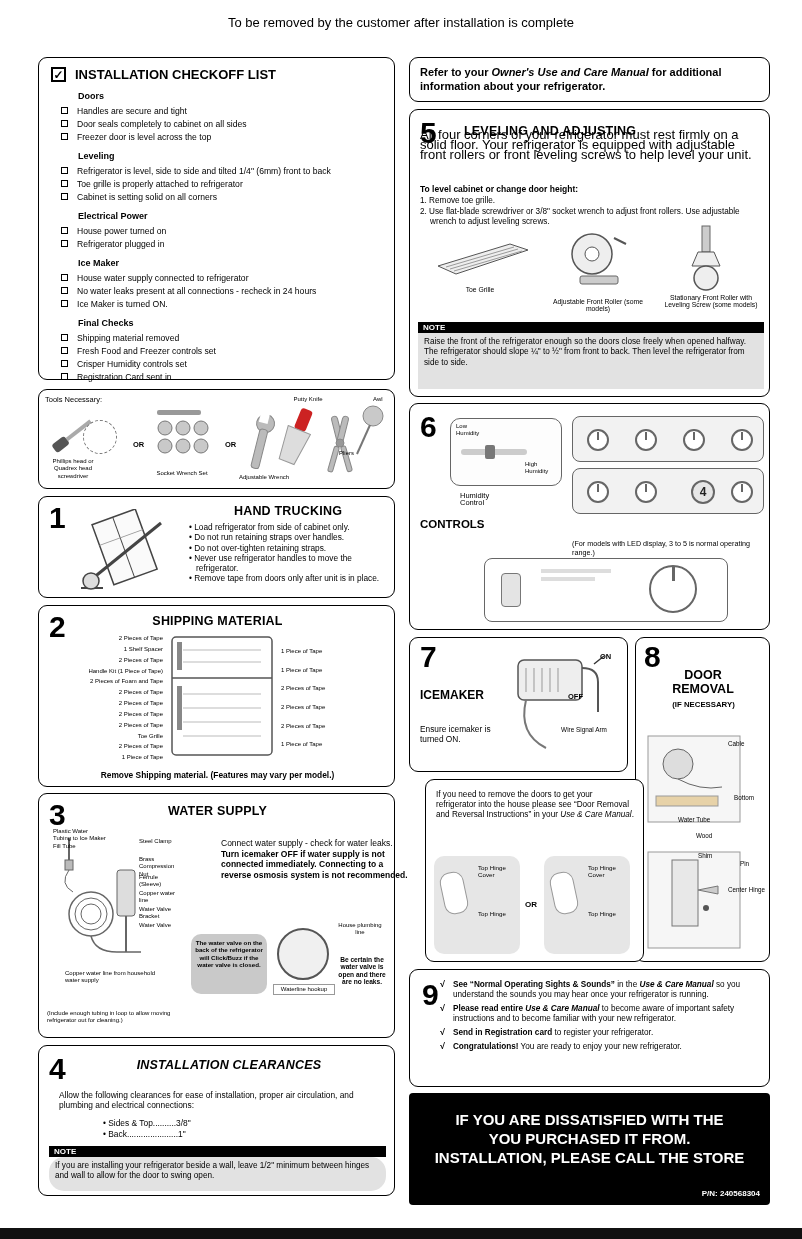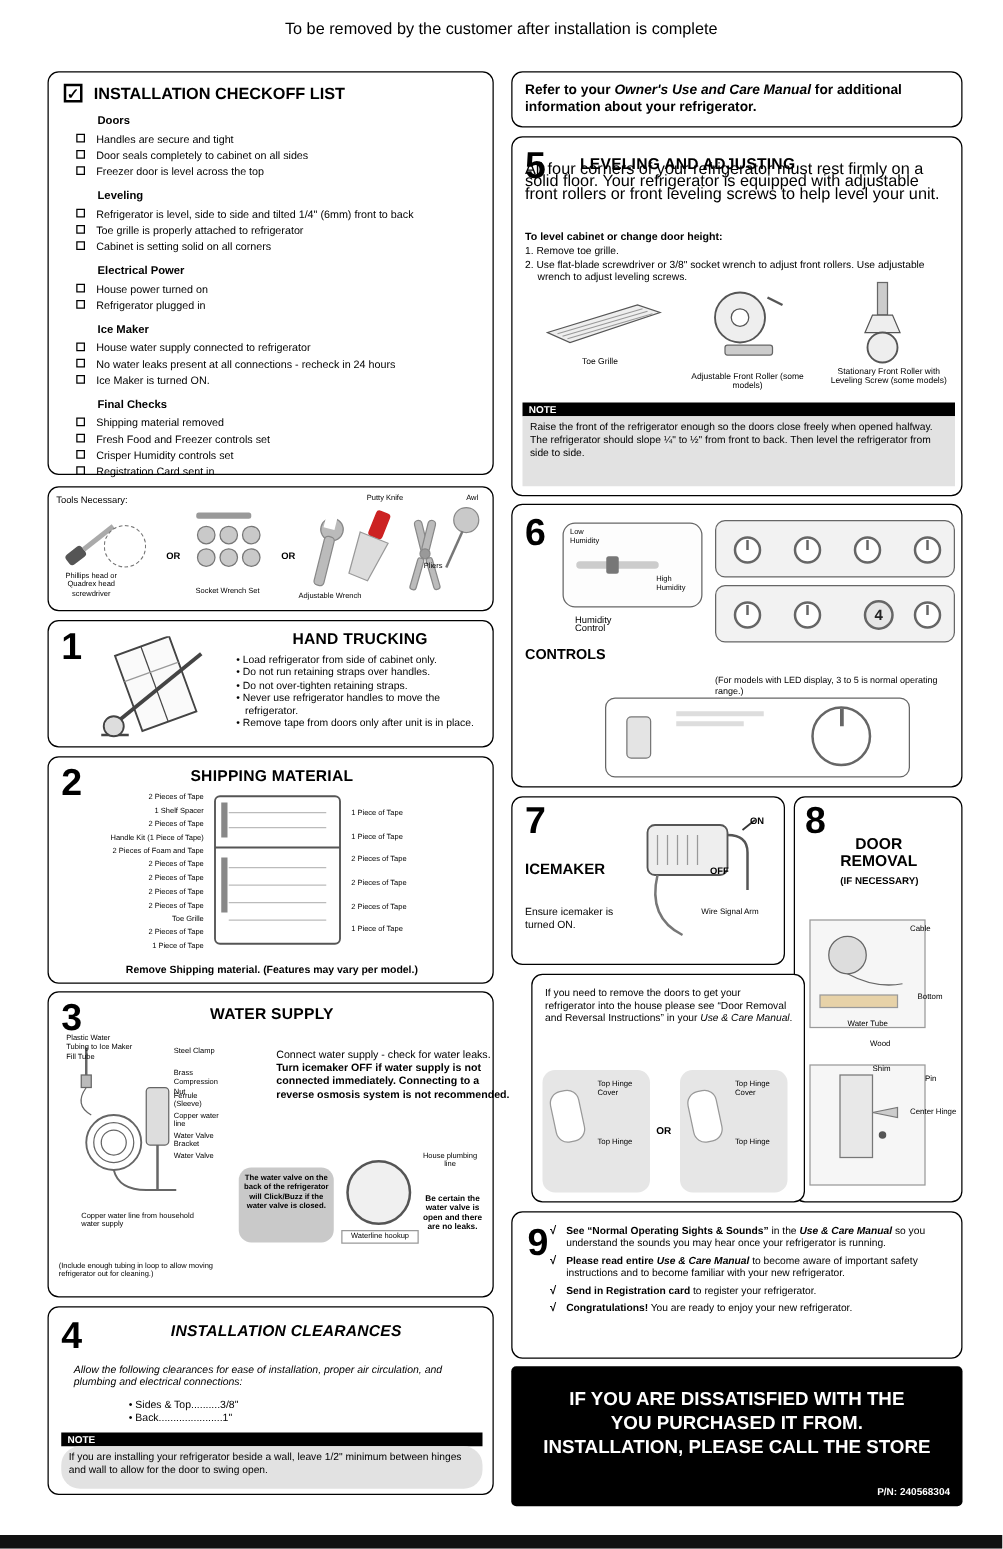--- a/index.html
+++ b/index.html
@@ -264,21 +264,21 @@
     <div class="bubble" style="left:152px;top:140px;width:76px;height:60px;">The water valve on the back of the refrigerator will Click/Buzz if the water valve is closed.</div>
     <div class="wcircle" style="left:238px;top:134px;width:52px;height:52px;"></div>
     <div class="lbl center" style="left:234px;top:190px;width:62px;border:1px solid #999;background:#fff;padding:1px;">Waterline hookup</div>
     <div class="lbl center" style="left:298px;top:128px;width:46px;">House plumbing line</div>
     <div class="lbl center" style="left:294px;top:162px;width:58px;font-size:6.6px;font-weight:bold;">Be certain the water valve is open and there are no leaks.</div>
   </section>
 
   <section class="box" style="left:38px;top:1045px;width:357px;height:151px;">
     <div class="bignum" style="left:10px;top:8px;">4</div>
     <div class="btitle center" style="left:40px;top:12px;width:300px;font-style:italic;">INSTALLATION CLEARANCES</div>
-    <div class="abs" style="left:20px;top:44px;width:322px;font-size:8.4px;line-height:10.4px;font-style:italic;">Allow the following clearances for ease of installation, proper air circulation, and plumbing and electrical connections:</div>
+    <div class="abs" style="left:20px;top:44px;width:322px;font-size:8.4px;line-height:10.4px;">Allow the following clearances for ease of installation, proper air circulation, and plumbing and electrical connections:</div>
     <div class="abs" style="left:64px;top:72px;font-size:8.4px;line-height:11px;">
       <div>• Sides &amp; Top..........3/8"</div>
       <div>• Back......................1"</div>
     </div>
     <div class="note-bar" style="left:10px;top:100px;width:337px;">NOTE</div>
     <div class="note-body" style="left:10px;top:111px;width:337px;height:34px;border-radius:15px;">If you are installing your refrigerator beside a wall, leave 1/2" minimum between hinges and wall to allow for the door to swing open.</div>
   </section>
 
   <section class="box" style="left:409px;top:57px;width:361px;height:45px;padding:7px 10px;font-size:11px;line-height:14px;font-weight:bold;">
     <span>Refer to your </span><span style="font-style:italic;">Owner's Use and Care Manual</span><span> for additional information about your refrigerator.</span>

